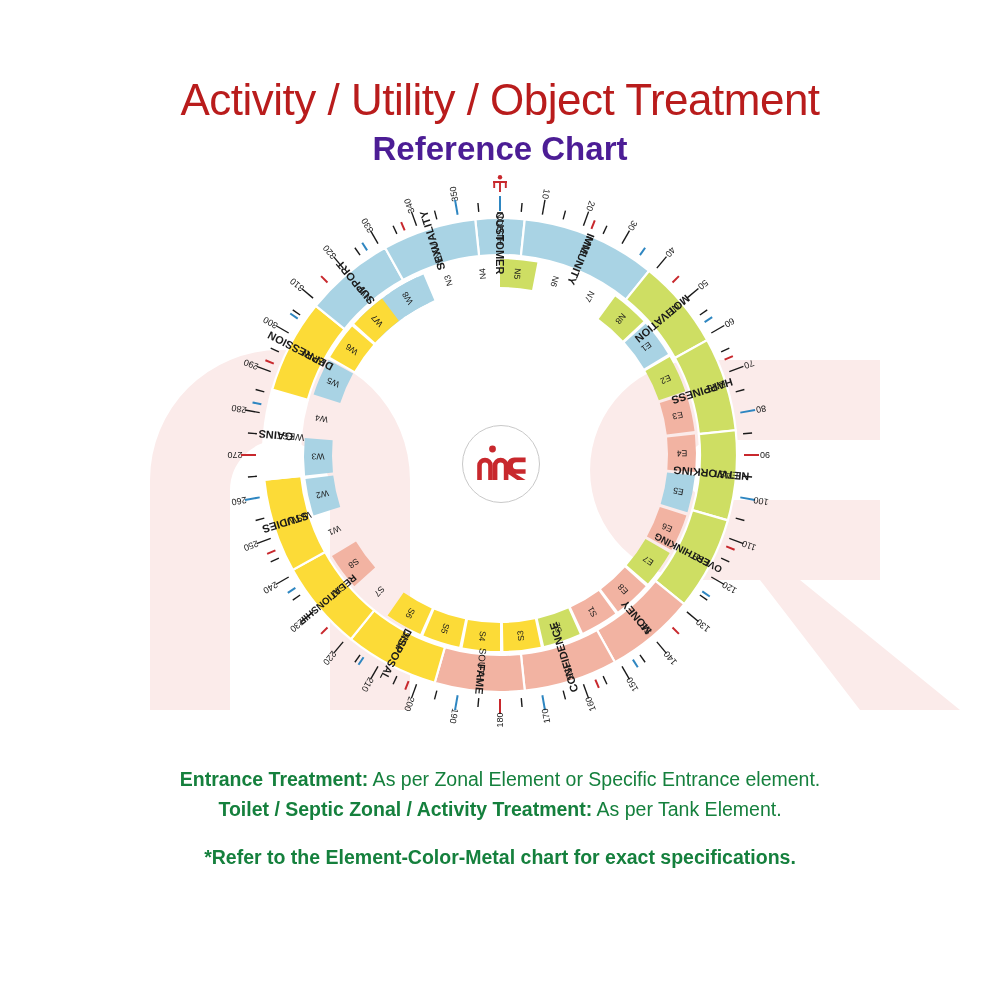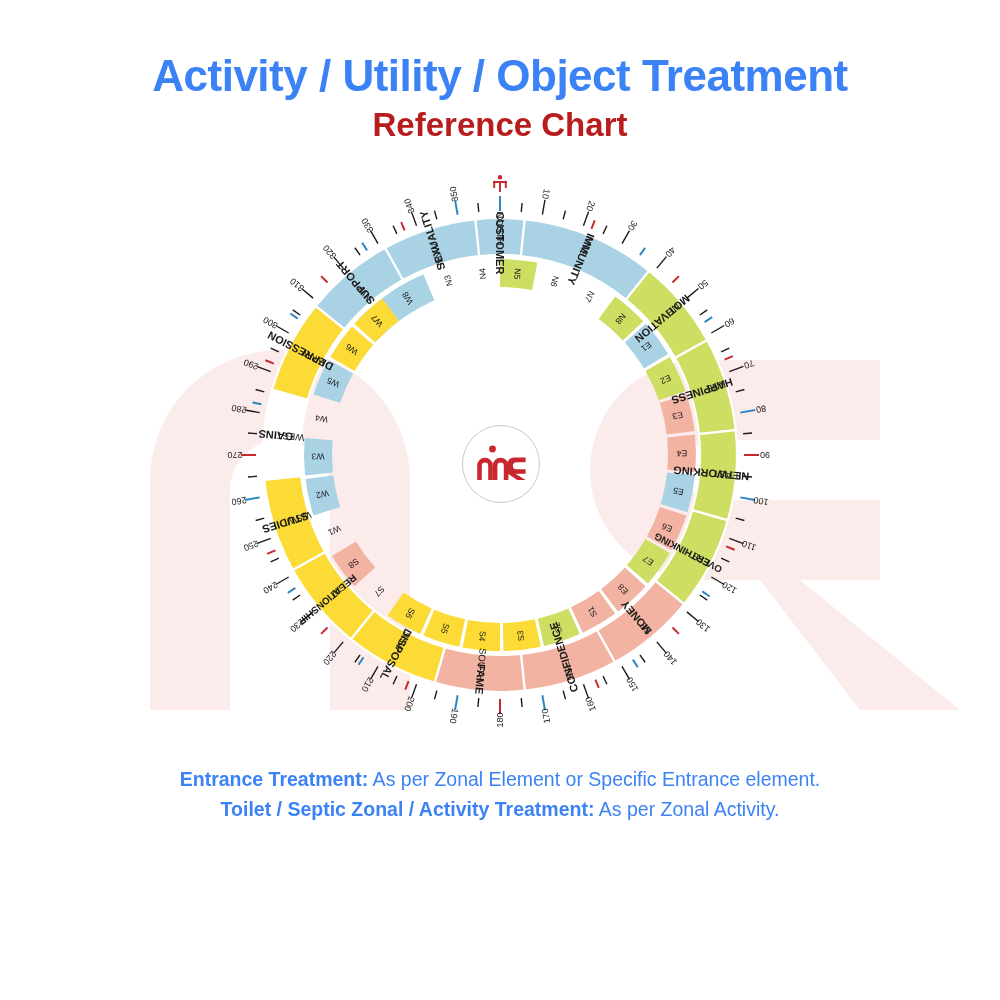--- a/index.html
+++ b/index.html
@@ -8,41 +8,42 @@
     background:#ffffff;
     font-family:"Liberation Sans", sans-serif;
     overflow:hidden;
     position:relative;
   }
   #stage{position:relative;width:1000px;height:1000px;}
 
   
   .title-wrap{position:absolute;top:52px;left:0;width:1000px;text-align:center;}
   .title-line1{
-    font-size:44px;font-weight:700;color:#3b82f6;letter-spacing:-0.5px;line-height:1.08;
+    font-size:44px;font-weight:400;color:#b91c1c;letter-spacing:-0.5px;line-height:1.08;
     white-space:nowrap;
+    margin-top:24px;
   }
   .title-line2{
-    font-size:33px;font-weight:700;color:#b91c1c;line-height:1.25;margin-top:4px;
+    font-size:33px;font-weight:700;color:#4c1d95;line-height:1.25;margin-top:4px;
   }
 
   
   #chartsvg{position:absolute;left:0;top:150px;width:1000px;height:610px;display:block;}
 
   
   .center-logo{
     position:absolute;left:462px;top:425px;width:76px;height:76px;
     border-radius:50%;border:1px solid #c9c9c9;background:#fff;
     display:flex;align-items:center;justify-content:center;
   }
   .center-logo svg{display:block;}
 
   
   .footer{
-    position:absolute;left:0;top:765px;width:1000px;text-align:center;color:#3b82f6;
+    position:absolute;left:0;top:765px;width:1000px;text-align:center;color:#15803d;
   }
   .footer .ln{font-size:19.5px;line-height:1.52;white-space:nowrap;}
   .footer .ln b{font-weight:700;}
   .footer .note{font-size:19.5px;font-weight:700;margin-top:22px;white-space:nowrap;}
 </style>
 </head>
 <body>
 
 <div id="stage">
 
@@ -305,17 +306,18 @@
         <path d="M50.6,13.6 v4.6 H41.4 a3.5,3.5 0 0 0 0,7 h9.2 v4.6 l-10.2,0 l10.2,6.2 v0 h-8.4 L32,29.2 v-4.4 a8.1,8.1 0 0 1 8.1,-11.2 Z"></path>
       </g>
     </svg>
   </div>
 
   <div class="footer">
     <div class="ln">
       <b>Entrance Treatment:</b><span> As per Zonal Element or Specific Entrance element.</span>
     </div>
     <div class="ln">
-      <b>Toilet / Septic Zonal / Activity Treatment:</b><span> As per Zonal Activity.</span>
+      <b>Toilet / Septic Zonal / Activity Treatment:</b><span> As per Tank Element.</span>
     </div>
+    <div class="note">*Refer to the Element-Color-Metal chart for exact specifications.</div>
   </div>
 
 </div>
 
 </body></html>

